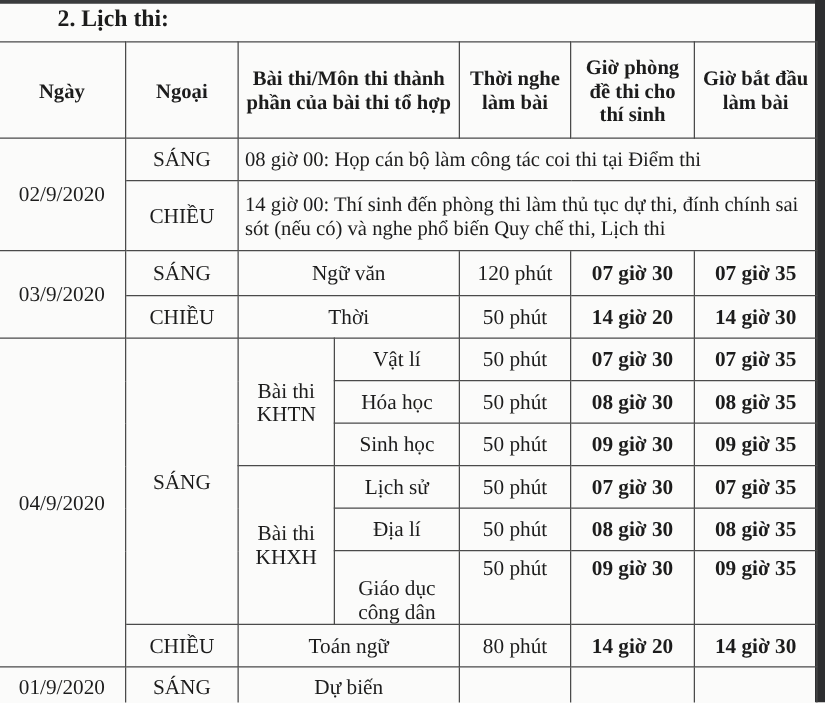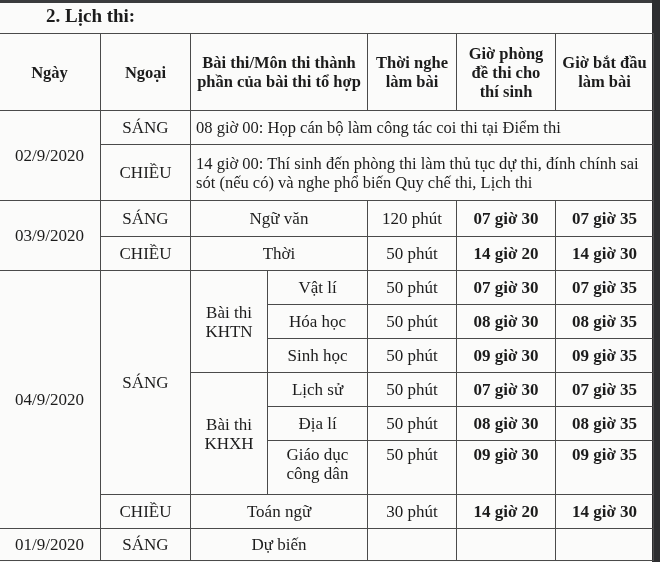--- a/index.html
+++ b/index.html
@@ -117,29 +117,29 @@
       <td class="bold">07 giờ 30</td>
       <td class="bold">07 giờ 35</td>
     </tr>
     <tr style="height:34px">
       <td>Địa lí</td>
       <td>50 phút</td>
       <td class="bold">08 giờ 30</td>
       <td class="bold">08 giờ 35</td>
     </tr>
     <tr style="height:54px">
-      <td style="vertical-align:top; padding-top:4px">Giáo dục công dân</td>
+      <td style="vertical-align:top; padding-top:20px">Giáo dục công dân</td>
       <td style="vertical-align:top; padding-top:4px">50 phút</td>
       <td class="bold" style="vertical-align:top; padding-top:4px">09 giờ 30</td>
       <td class="bold" style="vertical-align:top; padding-top:4px">09 giờ 35</td>
     </tr>
     <tr style="height:34px">
       <td>CHIỀU</td>
       <td colspan="2">Toán ngữ</td>
-      <td>30 phút</td>
+      <td>80 phút</td>
       <td class="bold">14 giờ 20</td>
       <td class="bold">14 giờ 30</td>
     </tr>
 
     <tr style="height:32px">
       <td>01/9/2020</td>
       <td>SÁNG</td>
       <td colspan="2">Dự biến</td>
       <td></td>
       <td class="bold"></td>

